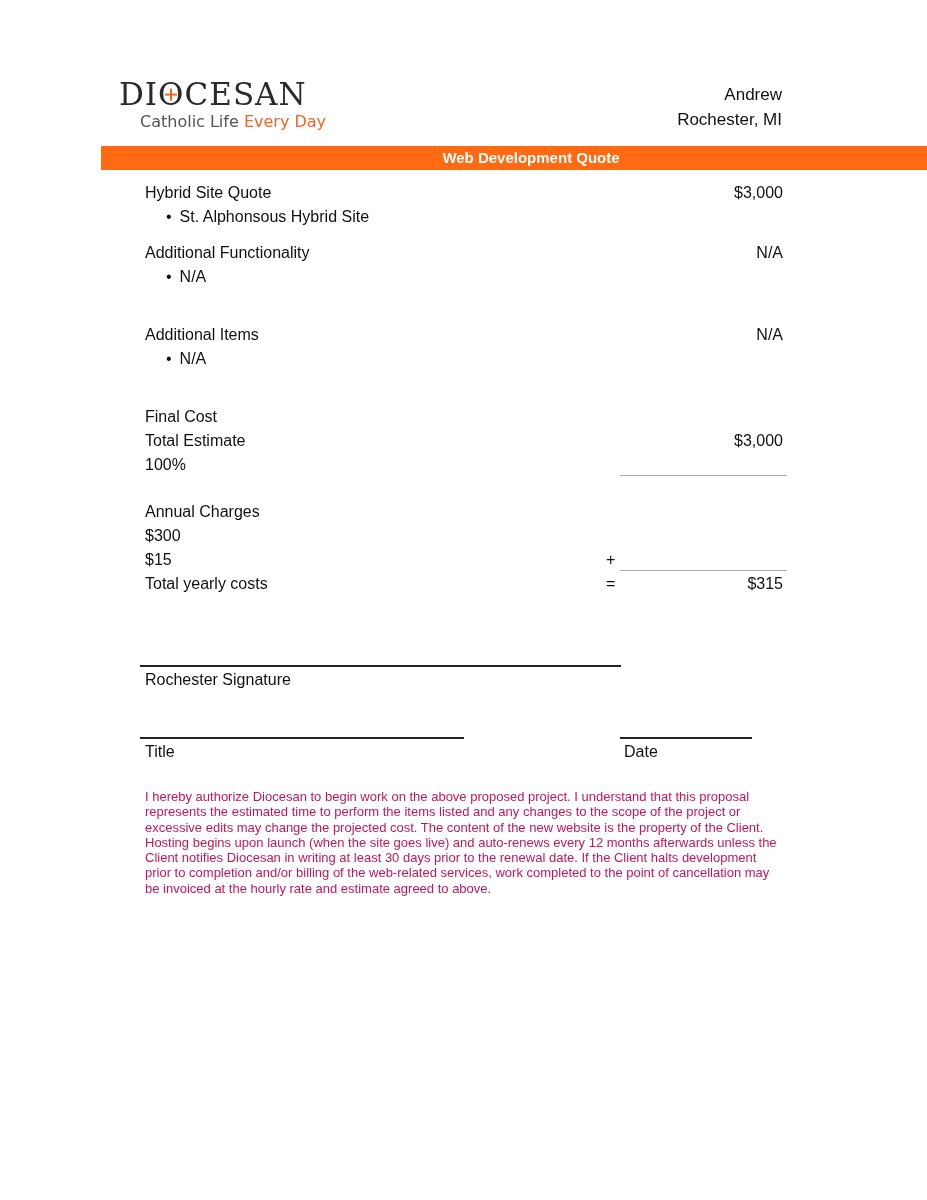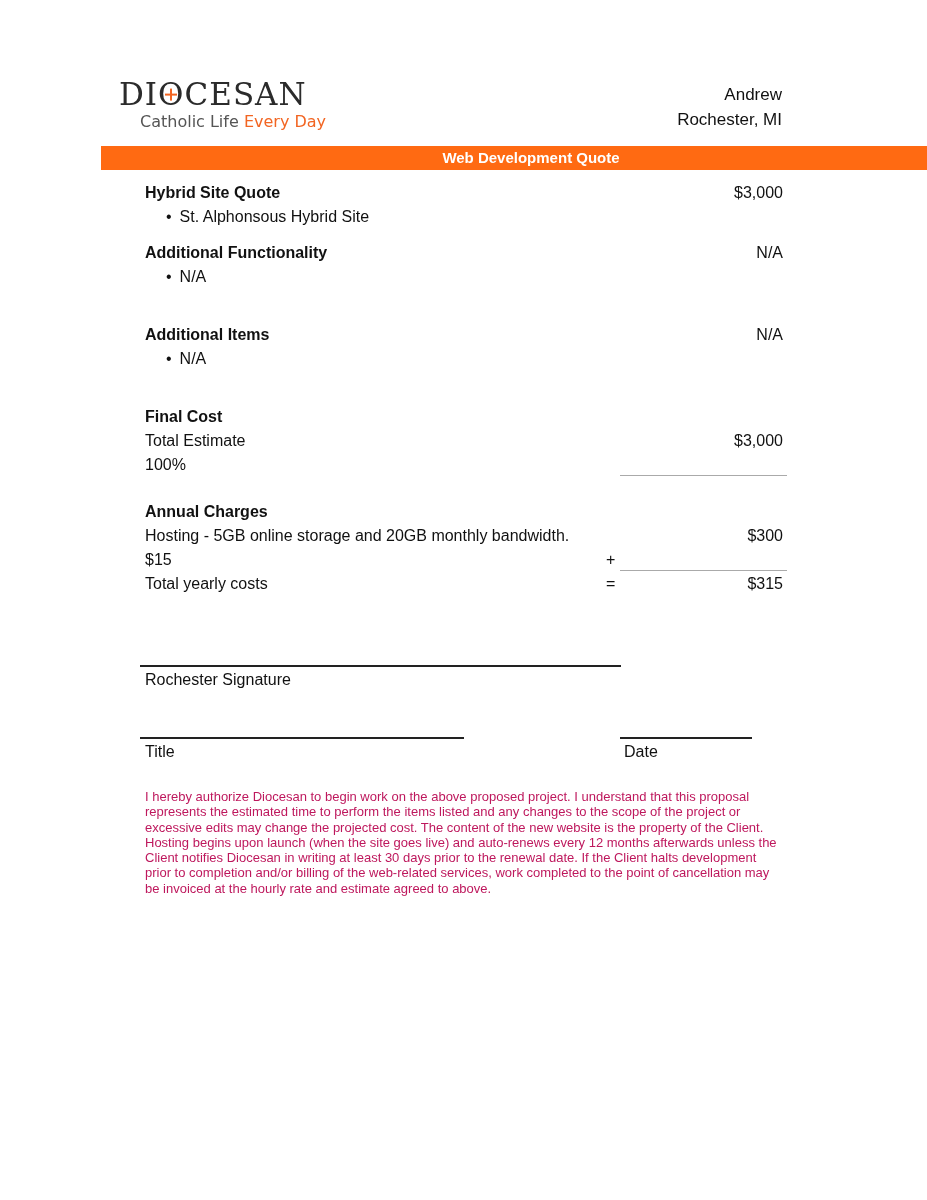--- a/index.html
+++ b/index.html
@@ -9,21 +9,21 @@
   .logo-o { display: inline-block; position: relative; }
   .logo-cross { position: absolute; left: 50%; top: 50%; transform: translate(-50%, -45%); width: 12px; height: 12px; }
   .logo-cross::before, .logo-cross::after { content: ""; position: absolute; background: #f26522; }
   .logo-cross::before { left: 5px; top: 0; width: 2px; height: 12px; }
   .logo-cross::after { left: 0; top: 5px; width: 12px; height: 2px; }
   .logo-tag { left: 140px; top: 112px; font-family: "DejaVu Sans", sans-serif; font-size: 16px; color: #555; white-space: nowrap; }
   .logo-tag .accent { color: #f26522; }
   .client { right: 145px; text-align: left; font-size: 17px; color: #111; }
   .banner { left: 101px; top: 146px; width: 860px; height: 24px; background: #ff6a12; color: #fff; font-weight: bold; font-size: 15px; text-align: center; line-height: 24px; }
   .row { left: 145px; width: 638px; display: flex; justify-content: space-between; font-size: 16px; line-height: 20px; }
-  .bold { font-weight: bold; }
+  .bold { font-weight: normal; }
   .bullet { left: 166px; font-size: 16px; line-height: 20px; }
   .bullet::before { content: "\2022"; margin-right: 8px; }
   .op { left: 606px; font-size: 16px; line-height: 20px; }
   .hline { height: 1px; background: #aaa; }
   .sigline { height: 2px; background: #222; }
   .label { font-size: 16px; line-height: 20px; }
   .fine { left: 145px; top: 789px; width: 640px; font-size: 13px; line-height: 15.3px; color: #be185d; }
 </style>
 </head>
 <body>
@@ -67,21 +67,20 @@
 </div>
 <div class="abs row" style="top:455px;">
   <span>100%</span>
 </div>
 <div class="abs hline" style="left:620px; top:475px; width:167px;"></div>
 
 <div class="abs row" style="top:502px;">
   <span class="bold">Annual Charges</span>
 </div>
 <div class="abs row" style="top:526px;">
-  <span>Hosting - 5GB online storage and 20GB monthly bandwidth.</span>
   <span>$300</span>
 </div>
 <div class="abs row" style="top:550px;">
   <span>$15</span>
 </div>
 <div class="abs op" style="top:550px;">+</div>
 <div class="abs hline" style="left:620px; top:570px; width:167px;"></div>
 <div class="abs row" style="top:574px;">
   <span>Total yearly costs</span>
   <span>$315</span>

